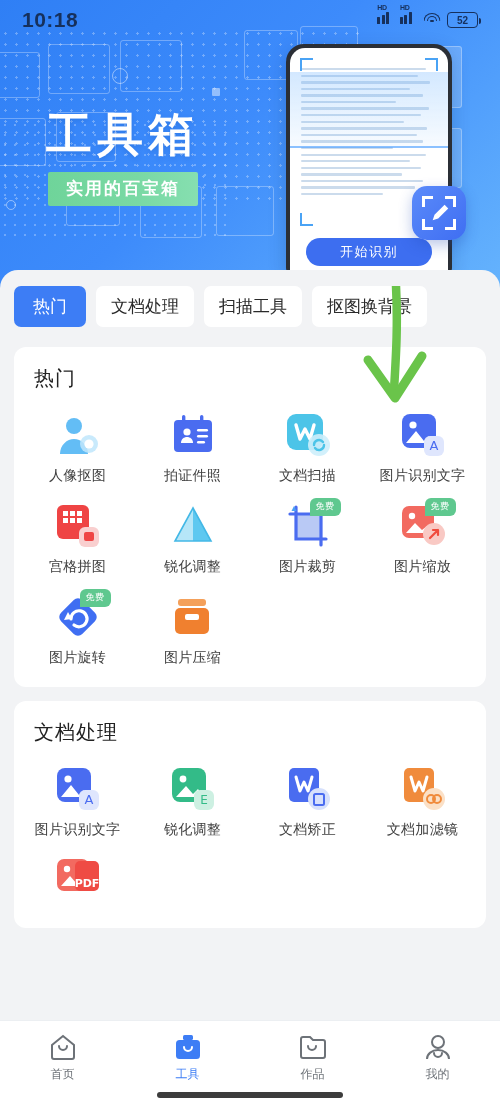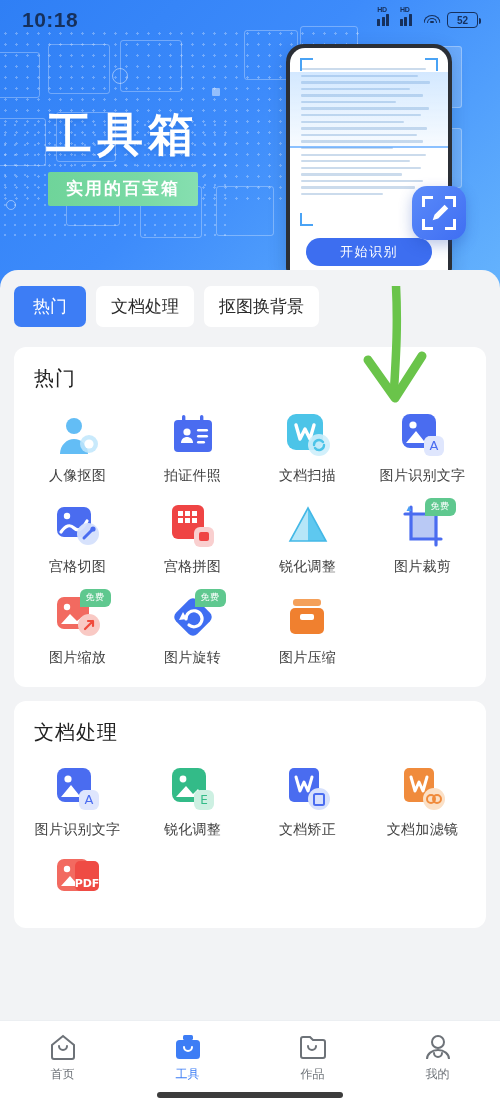--- a/index.html
+++ b/index.html
@@ -47,21 +47,21 @@
   .dsq { position:absolute; left:212px; top:88px; width:8px; height:8px;
          background:rgba(255,255,255,.45); border-radius:1px;}
 
   
   .statusbar {
     position:absolute; left:0; top:0; width:500px; height:40px;
     display:flex; align-items:center; justify-content:space-between;
     padding:0 22px; color:#132c54; z-index:6;
   }
   .clock { font-size:21px; font-weight:700; letter-spacing:.5px; color:#16305c; }
-  .sb-right { display:flex; align-items:center; gap:7px; }
+  .sb-right { display:flex; align-items:flex-start; gap:7px; }
   .sig { display:flex; align-items:flex-end; gap:1.3px; position:relative; }
   .sig i { display:block; width:3px; background:#16305c; border-radius:.5px; }
   .sig i:nth-child(1){height:4px;} .sig i:nth-child(2){height:6.5px;}
   .sig i:nth-child(3){height:9px;} .sig i:nth-child(4){height:11.5px;}
   .hd { font-size:7px; font-weight:700; color:#16305c; position:absolute; top:-8px; left:0; letter-spacing:-.3px;}
   .wifi { width:17px; height:13px; position:relative; }
   .wifi span { position:absolute; border:1.7px solid #16305c; border-bottom:none;
                border-radius:50% 50% 0 0 / 100% 100% 0 0; left:50%; transform:translateX(-50%); }
   .wifi span:nth-child(1){ width:17px; height:8px; top:1px; }
   .wifi span:nth-child(2){ width:10px; height:5px; top:4px; }
@@ -281,20 +281,21 @@
   <svg class="pen" viewBox="0 0 24 24">
     <path d="M4 20 L6 14 L17 3 L21 7 L10 18 Z" fill="#fff"></path>
   </svg>
 </div>
 
 <div class="sheet">
 
   <div class="tabs">
     <div class="tab active">热门</div>
     <div class="tab">文档处理</div>
+    <div class="tab">扫描工具</div>
     <div class="tab">抠图换背景</div>
   </div>
 
   <div class="card">
     <div class="card-title">热门</div>
     <div class="grid">
 
       <div class="cell">
         <div class="ic">
           <svg viewBox="0 0 46 46" width="46" height="46">
@@ -341,33 +342,20 @@
             <rect x="2" y="2" width="34" height="34" rx="8" fill="#4a6cf0"></rect>
             <circle cx="13" cy="13" r="3.6" fill="#fff"></circle>
             <path d="M6 31 L16 19 L24 29 L29 24 L33 31 Z" fill="#fff"></path>
             <rect x="24" y="24" width="20" height="20" rx="6" fill="#dfe6fd"></rect>
             <text x="34" y="38" font-size="13" fill="#4a6cf0" text-anchor="middle" font-family="DejaVu Sans">A</text>
           </svg>
         </div>
         <div class="cell-label">图片识别文字</div>
       </div>
 
-      <div class="cell">
-        <div class="ic">
-          <svg viewBox="0 0 46 46" width="46" height="46">
-            <rect x="2" y="4" width="34" height="30" rx="7" fill="#4a6cf0"></rect>
-            <circle cx="12" cy="13" r="3.2" fill="#fff"></circle>
-            <path d="M6 29 Q13 19 19 25 Q25 31 32 18" stroke="#fff" stroke-width="3.2" fill="none" stroke-linecap="round"></path>
-            <circle cx="33" cy="31" r="11" fill="#d5e0fc" opacity=".95"></circle>
-            <path d="M29 35 L37 27" stroke="#4a6cf0" stroke-width="3" stroke-linecap="round"></path>
-            <circle cx="38" cy="26" r="2.6" fill="#4a6cf0"></circle>
-          </svg>
-        </div>
-        <div class="cell-label">宫格切图</div>
-      </div>
 
       <div class="cell">
         <div class="ic">
           <svg viewBox="0 0 46 46" width="46" height="46">
             <rect x="2" y="2" width="32" height="34" rx="6" fill="#ef4444"></rect>
             <g fill="#fff">
               <rect x="8" y="8" width="5" height="5"></rect>
                 <rect x="15" y="8" width="5" height="5"></rect>
                 <rect x="22" y="8" width="5" height="5"></rect>
               <rect x="8" y="15" width="5" height="5"></rect>

